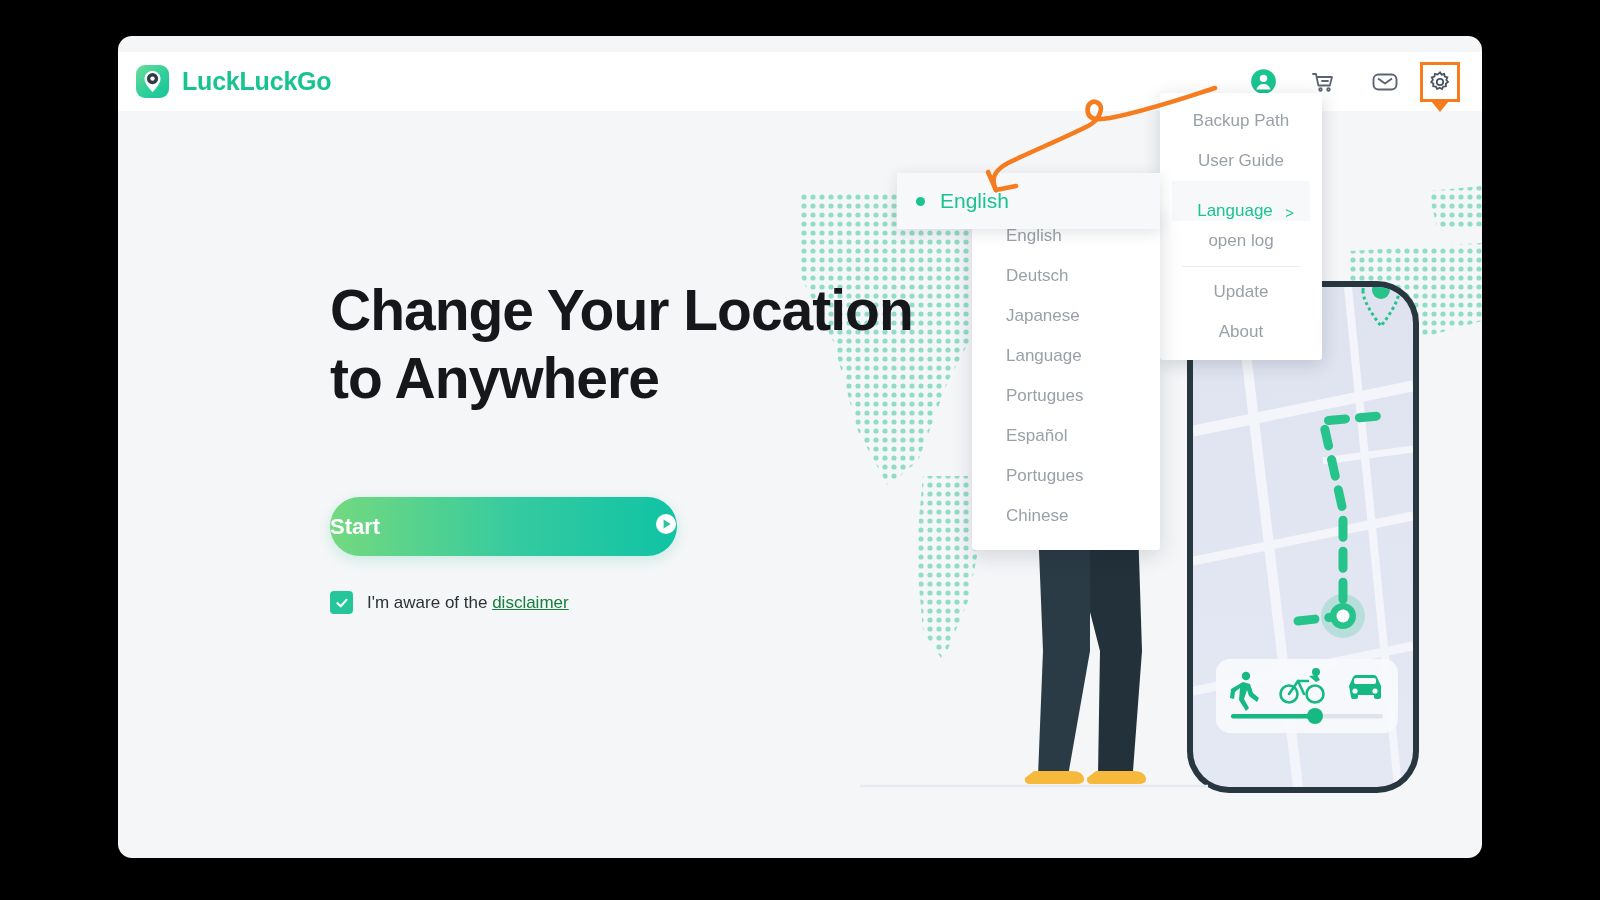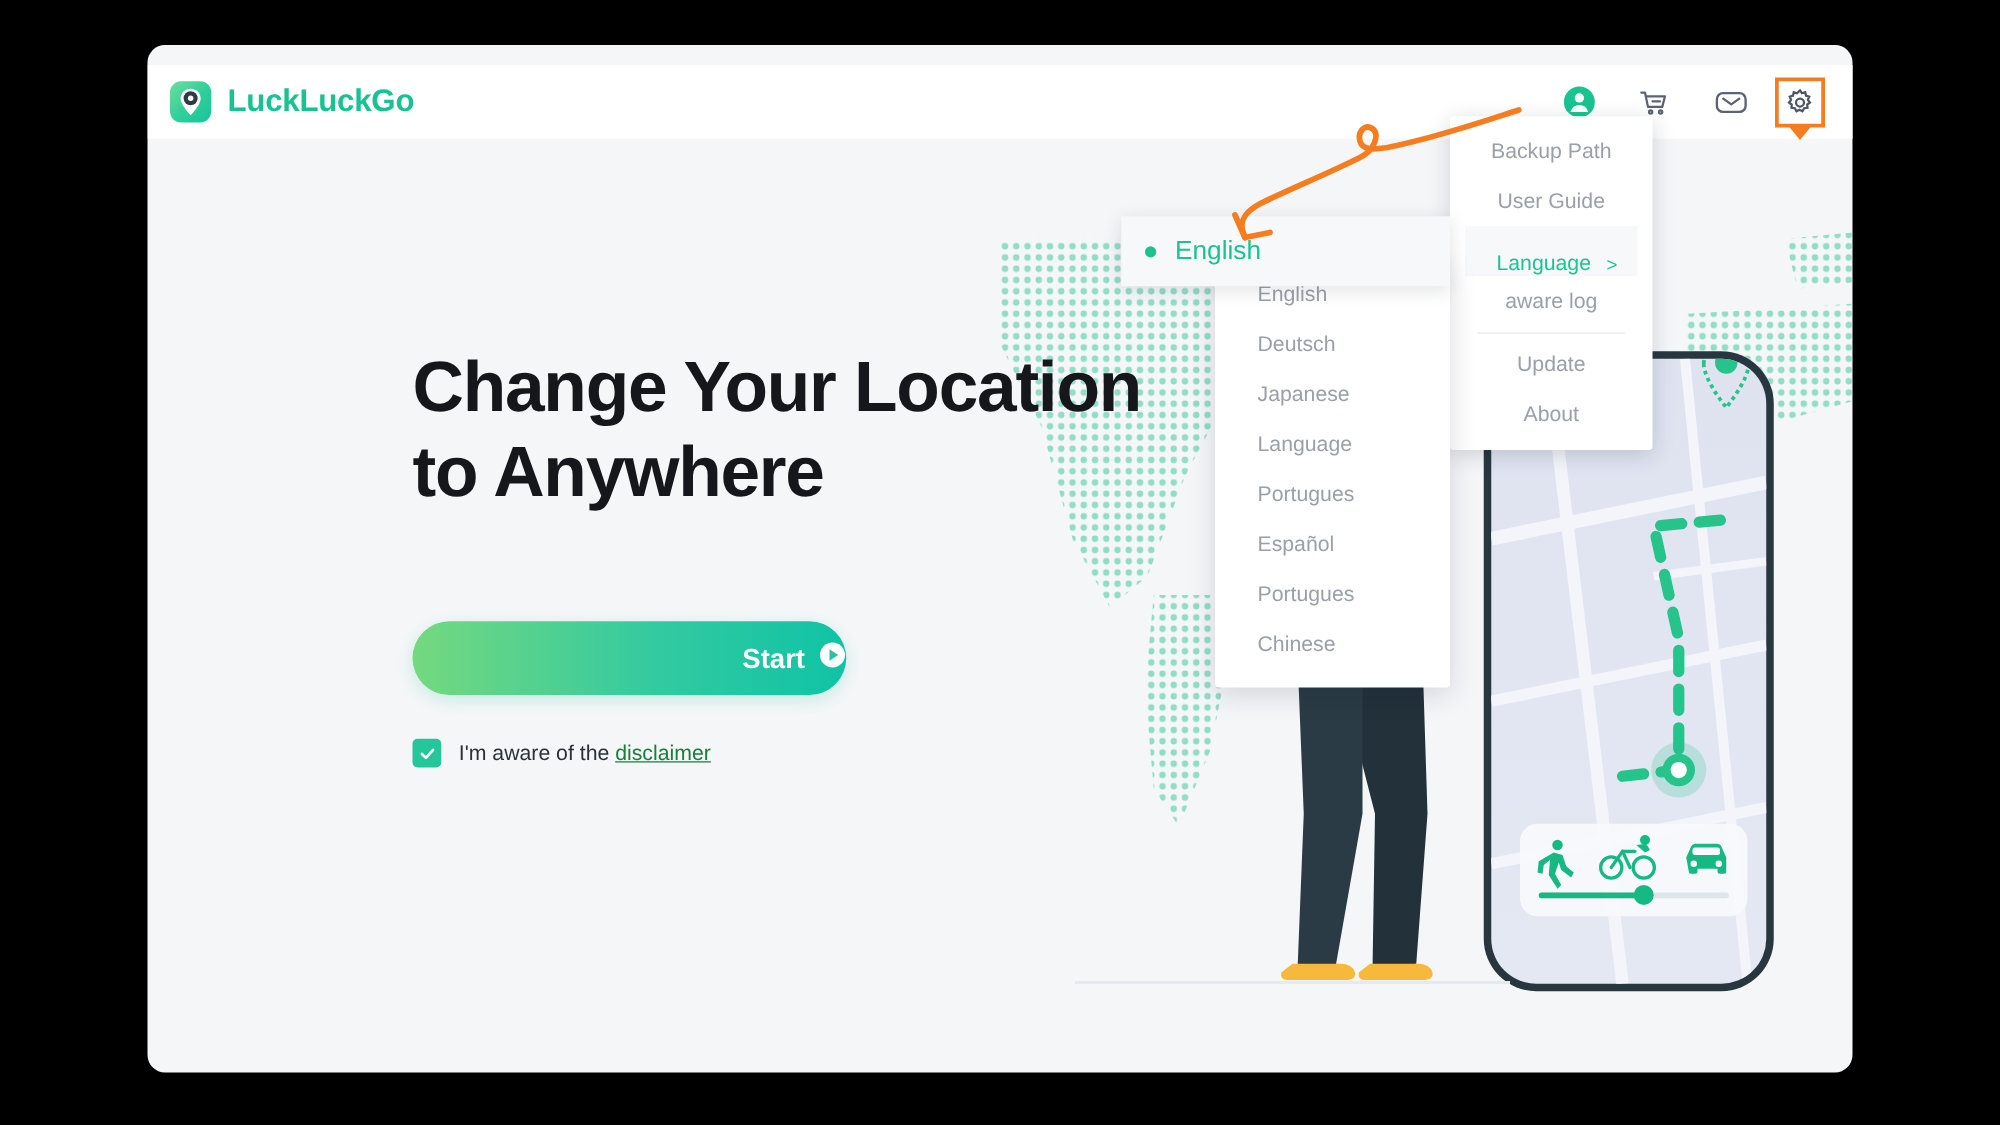--- a/index.html
+++ b/index.html
@@ -64,21 +64,21 @@
   .hero{ position:absolute; left:212px; top:240px; }
   .hero h1{
     font-size:57px; font-weight:bold; color:#15171a;
     line-height:1.2; letter-spacing:-1px;
   }
   .start-btn{
     position:absolute; left:212px; top:461px;
     width:347px; height:59px; border-radius:30px; border:none;
     background:linear-gradient(90deg,#74d97f 0%,#34caa0 55%,#0fc3a5 100%);
     color:#fff; font-size:22px; font-weight:bold;
-    display:flex;align-items:center;justify-content:flex-end; gap:11px;
+    display:flex;align-items:center;justify-content:space-between; gap:11px;
     cursor:pointer; font-family:"Liberation Sans", sans-serif;
     box-shadow:0 4px 14px rgba(40,195,155,.22);
   }
   .disc-row{
     position:absolute; left:212px; top:555px;
     display:flex; align-items:center; gap:14px;
   }
   .chk{
     width:23px;height:23px;border-radius:4px;background:#25c79a;
     display:flex;align-items:center;justify-content:center; cursor:pointer;
@@ -389,21 +389,21 @@
       <span class="s-label">Backup Path</span>
     </div>
     <div class="s-item">
       <span class="s-label">User Guide</span>
     </div>
     <div class="s-item active">
       <span class="s-label">Language</span>
       <span class="s-chev">&gt;</span>
     </div>
     <div class="s-item">
-      <span class="s-label">aware log</span>
+      <span class="s-label">open log</span>
     </div>
     <div class="s-div"></div>
     <div class="s-item">
       <span class="s-label">Update</span>
     </div>
     <div class="s-item">
       <span class="s-label">About</span>
     </div>
   </div>
 

